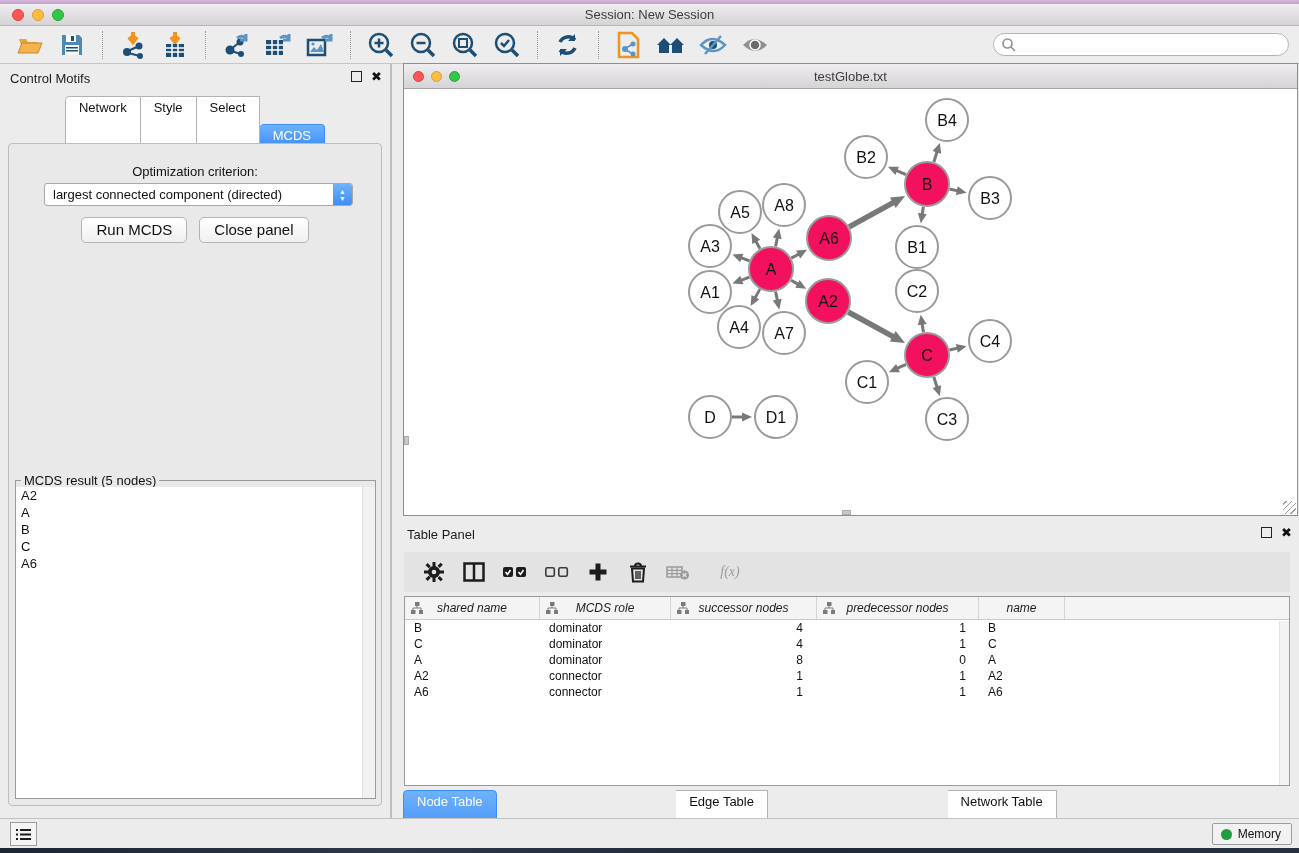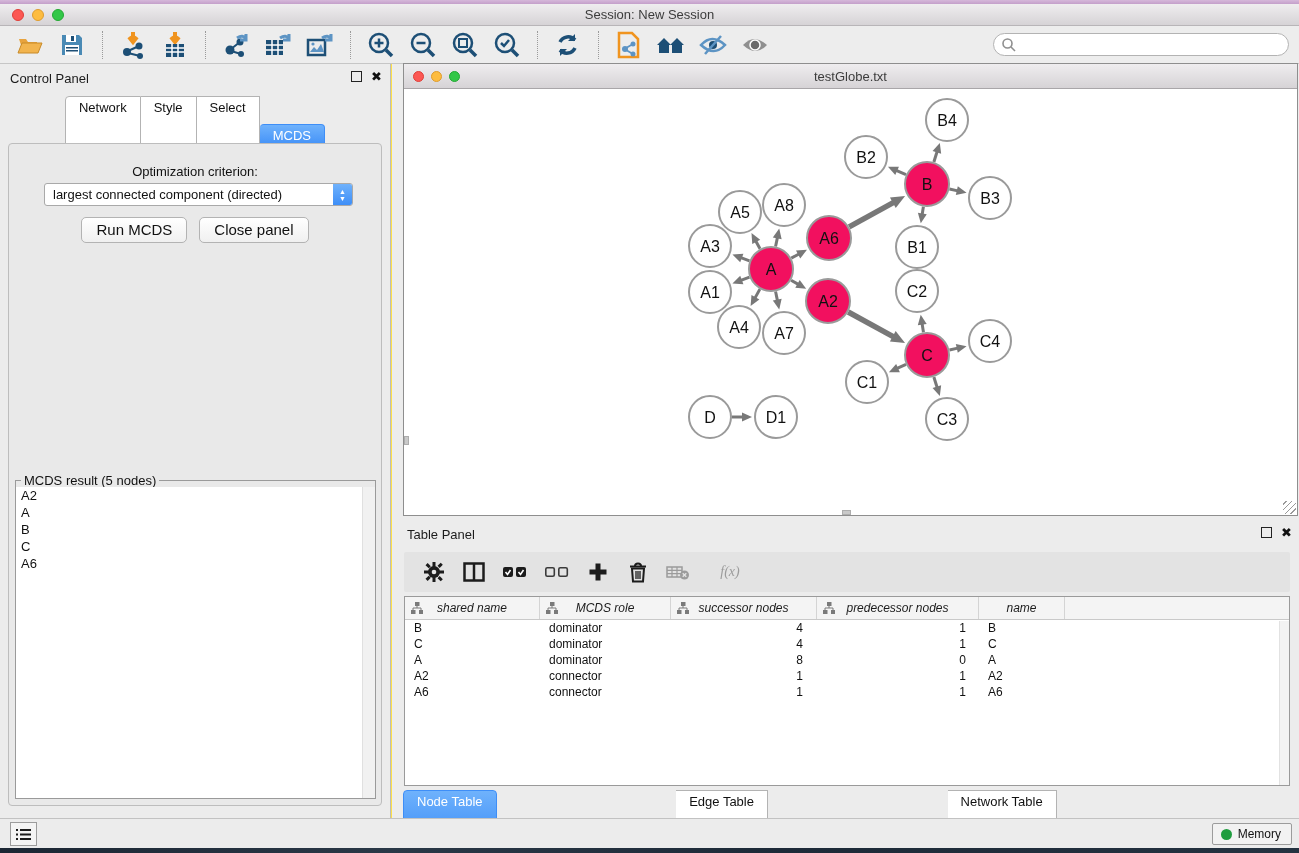--- a/index.html
+++ b/index.html
@@ -1,18 +1,18 @@
 <!DOCTYPE html>
 <html><head>
 <meta charset="utf-8">
 <style>
   * { box-sizing: border-box; margin: 0; padding: 0; }
   html,body { width:1299px; height:853px; overflow:hidden;
     font-family:"Liberation Sans","DejaVu Sans",sans-serif; }
-  .screen { position:relative; width:1299px; height:853px; background:#fde047; }
+  .screen { position:relative; width:1299px; height:853px; background:#5eead4; }
 
   
   .menustrip { position:absolute; left:0; top:0; width:100%; height:4px;
     background:linear-gradient(#d6b8da,#c49fca); }
   .titlebar { position:absolute; left:0; top:4px; width:100%; height:22px;
     background:linear-gradient(#efedef,#d6d3d6); border-bottom:1px solid #b8b5b8; }
   .lights { position:absolute; left:12px; top:5px; display:flex; gap:8px; }
   .light { width:12px; height:12px; border-radius:50%; }
   .light.red { background:#fc5753; border:1px solid #df3e39; }
   .light.yellow { background:#fdbc40; border:1px solid #de9c2e; }
@@ -293,21 +293,21 @@
           <path d="M10 10 l4 4" stroke="#8f8f8f" stroke-width="1.6"></path>
         </svg>
       <input placeholder="" style="">
     </div>
   </div>
 
   <div class="main">
 
     <div class="control-panel">
       <div class="panel-head">
-        <span class="ptitle">Control Panel</span>
+        <span class="ptitle">Control Motifs</span>
         <span class="pbtns">
           <span class="float-box"></span>
           <span class="close-x">✖</span>
         </span>
       </div>
       <div class="cp-tabs">
         <span class="tab first">Network</span>
         <span class="tab">Style</span>
         <span class="tab">Select</span>
         <span class="tab last selected">MCDS</span>

